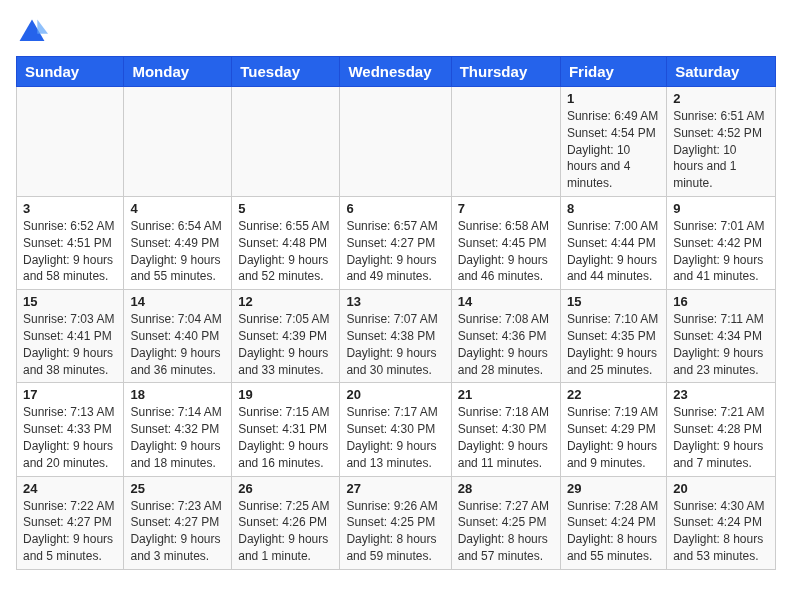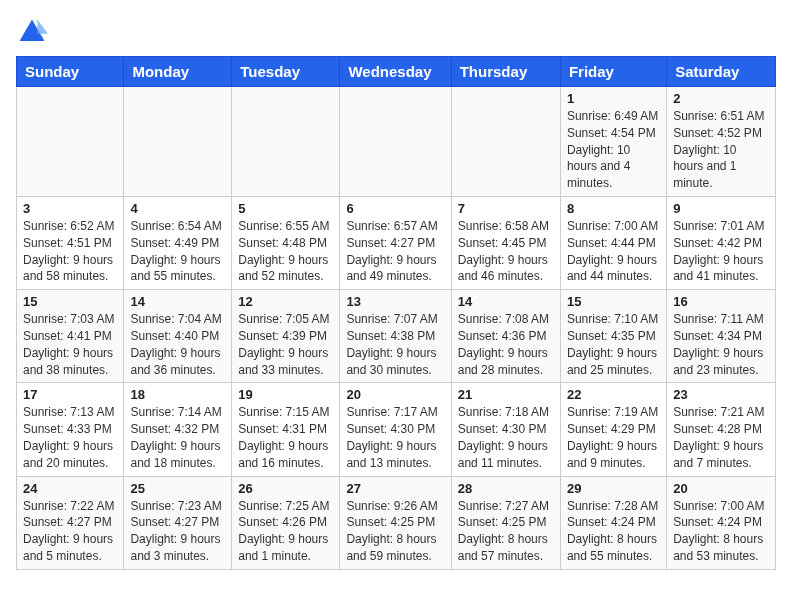--- a/index.html
+++ b/index.html
@@ -303,19 +303,19 @@
 Daylight: 8 hours and 57 minutes.</div>
         </td>
         <td>
           <span class="day-num">29</span>
           <div class="day-info">Sunrise: 7:28 AM
 Sunset: 4:24 PM
 Daylight: 8 hours and 55 minutes.</div>
         </td>
         <td>
           <span class="day-num">20</span>
-          <div class="day-info">Sunrise: 7:00 AM
+          <div class="day-info">Sunrise: 4:30 AM
 Sunset: 4:24 PM
 Daylight: 8 hours and 53 minutes.</div>
         </td>
       </tr>
     </tbody>
 </table>
 
 </body></html>

